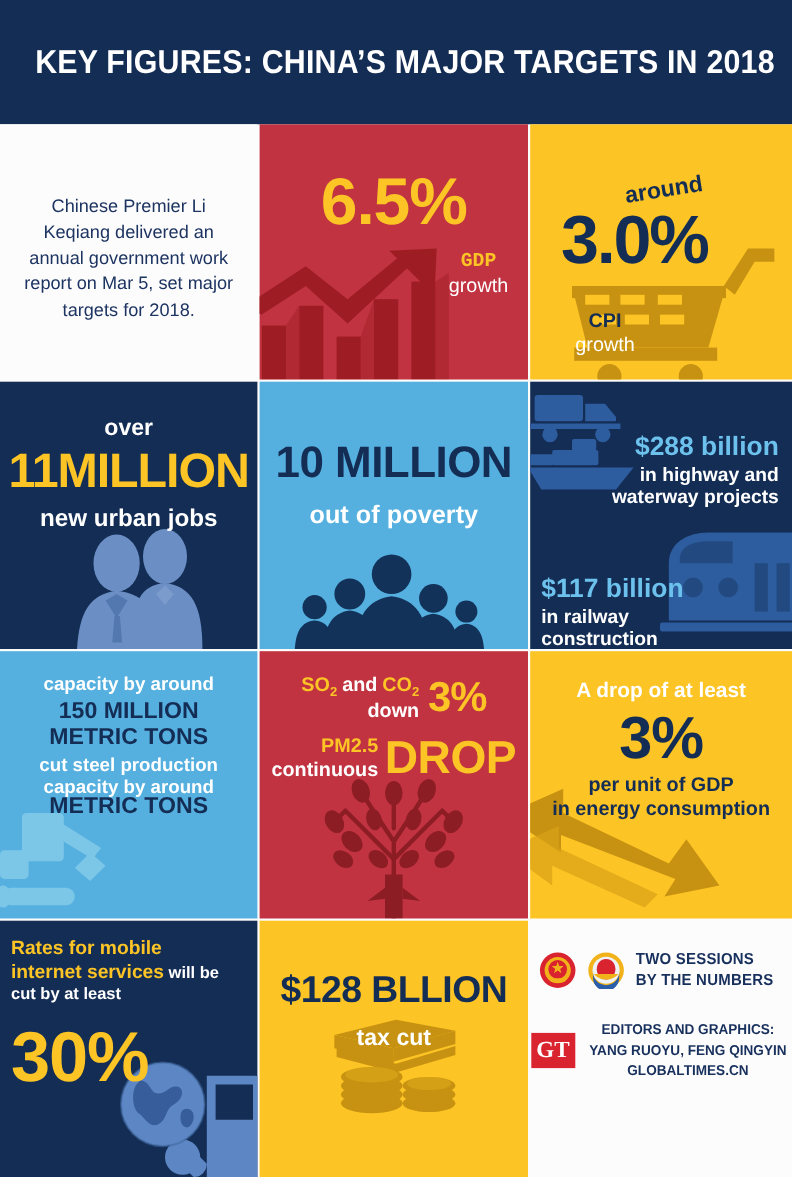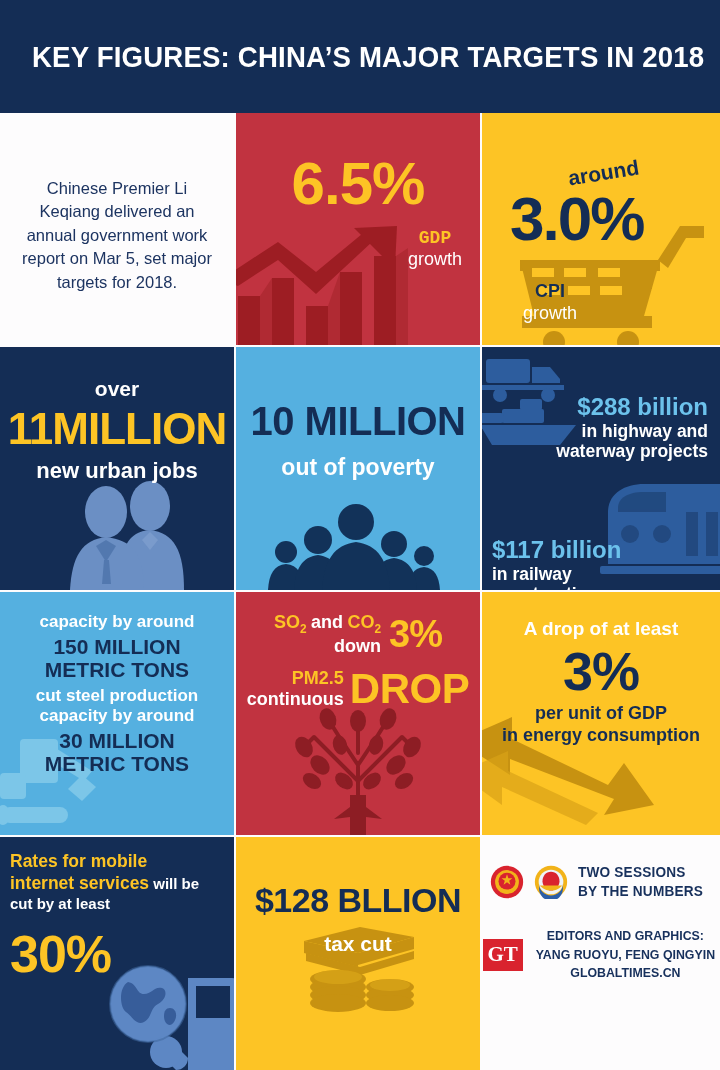--- a/index.html
+++ b/index.html
@@ -79,21 +79,21 @@
     letter-spacing:-1px;line-height:1.16;margin-top:2px;}
   .jobs .sub{color:#ffffff;font-size:22px;font-weight:600;margin-top:4px;}
 
   
   .pov{position:absolute;left:0;right:0;top:52px;text-align:center;}
   .pov .big{color:#142d55;font-size:40px;font-weight:bold;letter-spacing:-.5px;}
   .pov .sub{color:#ffffff;font-size:23px;font-weight:600;margin-top:10px;}
 
   
   .infra1{position:absolute;right:12px;top:14px;text-align:right;}
-  .infra2{position:absolute;left:10px;top:157px;text-align:left;}
+  .infra2{position:absolute;left:10px;top:143px;text-align:left;}
   .infra .amt{font-size:24px;font-weight:bold;color:#6cc2ec;line-height:1.16;margin-top:32px;}
   .infra .txt{font-size:17.5px;font-weight:600;color:#ffffff;line-height:1.16;}
 
   
   .cap{position:absolute;left:8px;right:8px;top:20px;text-align:center;}
   .cap .d{color:#ffffff;font-size:17px;font-weight:600;line-height:1.17;}
   .cap .v{color:#142d55;font-size:21px;font-weight:bold;line-height:1.1;
     margin:3px 0 5px;}
 
   
@@ -111,21 +111,21 @@
   .ene{position:absolute;left:6px;right:6px;top:26px;text-align:center;}
   .ene .t{color:#ffffff;font-size:19px;font-weight:bold;}
   .ene .n3{color:#142d55;font-size:54px;font-weight:bold;letter-spacing:-1px;
     line-height:1.1;margin:2px 0;}
   .ene .u{color:#142d55;font-size:18px;font-weight:bold;line-height:1.2;}
 
   
   .mob{position:absolute;left:10px;right:10px;top:14px;text-align:left;}
   .mob .t1{color:#fdc425;font-size:17.5px;font-weight:bold;line-height:1.25;}
   .mob .t2{color:#ffffff;font-size:15px;font-weight:bold;}
-  .mob .n30{color:#fdc425;font-size:52px;font-weight:bold;letter-spacing:-1px;
+  .mob .n30{color:#fdc425;font-size:64px;font-weight:bold;letter-spacing:-1px;
     margin-top:12px;}
 
   
   .tax{position:absolute;left:0;right:0;top:44px;text-align:center;}
   .tax .big{color:#142d55;font-size:34px;font-weight:bold;letter-spacing:-.5px;}
   .tax .sub{color:#ffffff;font-size:21px;font-weight:bold;margin-top:12px;}
 
   
   .foot{position:absolute;left:0;right:0;top:26px;}
   .foot-row1{display:flex;align-items:center;justify-content:center;gap:10px;}
@@ -317,21 +317,20 @@
           <rect x="2" y="80" width="10" height="20" rx="5"></rect>
         </g>
       </svg>
       <div class="inner">
         <div class="cap">
           <div class="d">capacity by around</div>
           <div class="v">150 MILLION</div>
           <div class="v" style="margin-top:-5px">METRIC TONS</div>
           <div class="d">cut steel production</div>
           <div class="d">capacity by around</div>
-          <div class="v">30 MILLION</div>
           <div class="v" style="margin-top:-5px">METRIC TONS</div>
         </div>
       </div>
     </div>
 
     <div class="cell c-red col2 row3">
       <svg class="art" width="160" height="140" style="left:42px;bottom:0;" viewBox="0 0 160 140">
         <g stroke="#8d1d24" stroke-width="4" fill="none" stroke-linecap="round">
           <path d="M80 140 L80 72"></path>
           <path d="M80 86 L52 58 M80 86 L108 58 M80 70 L60 40 M80 70 L100 40

